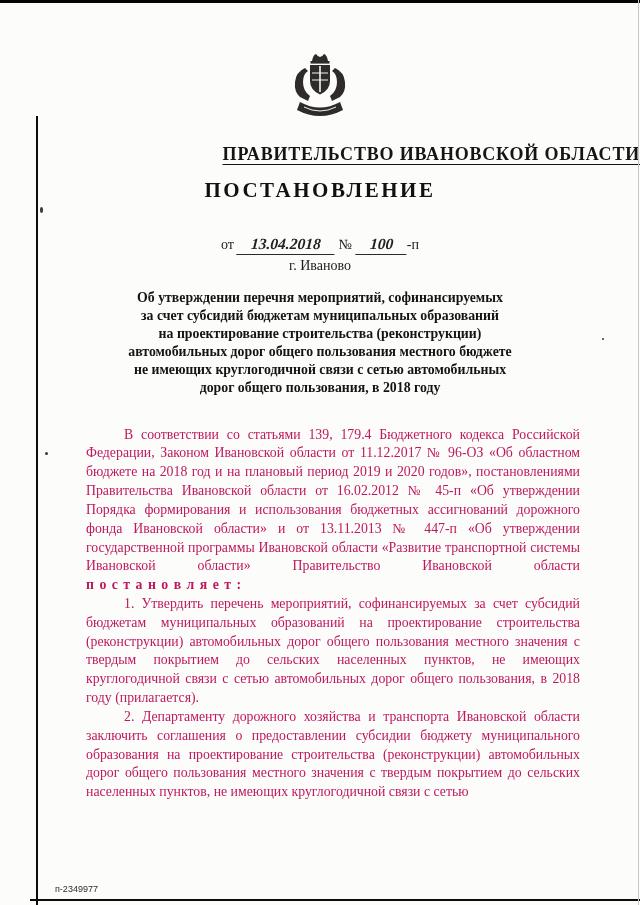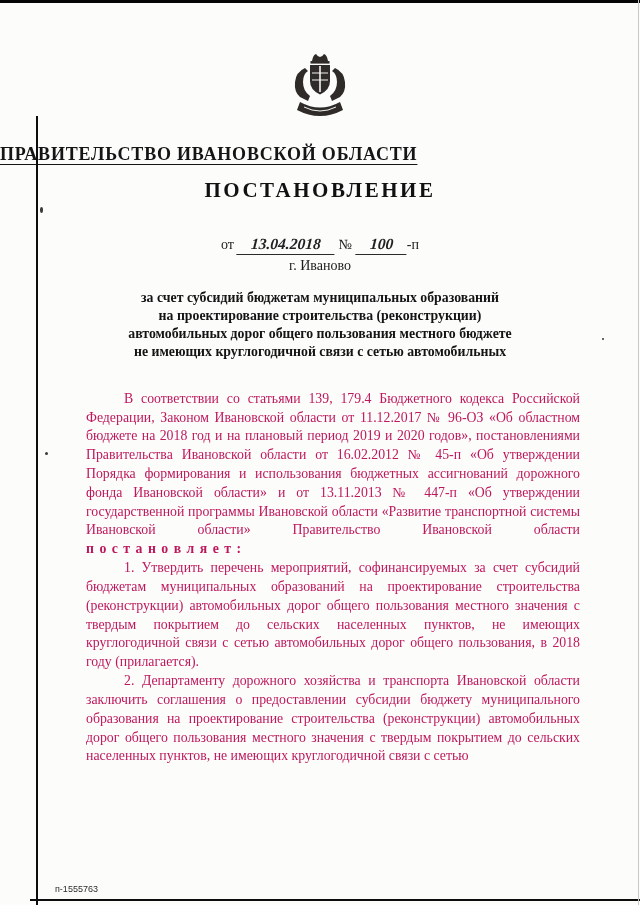--- a/index.html
+++ b/index.html
@@ -22,21 +22,21 @@
   .edge-right  { position: absolute; top: 0; bottom: 0; right: 1px; width: 1px; background: #c9c9c6; }
   .speck { position: absolute; background: #3a3a38; border-radius: 50%; }
   .speck.s1 { left: 40px; top: 207px; width: 3px; height: 6px; }
   .speck.s2 { left: 45px; top: 452px; width: 3px; height: 3px; }
   .speck.s3 { left: 602px; top: 338px; width: 2px; height: 2px; }
 
   .emblem { width: 58px; margin: 52px auto 0; text-align: center; }
 
   .org {
     margin-top: 20px;
-    text-align: left;
+    text-align: right;
     font-size: 18px;
     font-weight: bold;
     letter-spacing: 0.8px;
     text-decoration: underline;
     text-underline-offset: 4px;
     color: #151515;
   }
   .doctype {
     margin-top: 13px;
     text-align: center;
@@ -128,27 +128,29 @@
   <div class="dateline">
     <span>от</span>
     <span class="blank">13.04.2018</span>
     <span>№</span>
     <span class="blank">100</span><span>-п</span>
   </div>
 
   <div class="city">г. Иваново</div>
 
   <div class="title">
+    <div>Об утверждении перечня мероприятий, софинансируемых</div>
     <div>за счет субсидий бюджетам муниципальных образований</div>
     <div>на проектирование строительства (реконструкции)</div>
     <div>автомобильных дорог общего пользования местного бюджете</div>
     <div>не имеющих круглогодичной связи с сетью автомобильных</div>
+    <div>дорог общего пользования, в 2018 году</div>
   </div>
 
   <div class="body-text">
     <p><span>В соответствии со статьями 139, 179.4 Бюджетного кодекса Российской Федерации, Законом Ивановской области от 11.12.2017 № 96-ОЗ «Об областном бюджете на 2018 год и на плановый период 2019 и 2020 годов», постановлениями Правительства Ивановской области от 16.02.2012 № 45-п «Об утверждении Порядка формирования и использования бюджетных ассигнований дорожного фонда Ивановской области» и от 13.11.2013 № 447-п «Об утверждении государственной программы Ивановской области «Развитие транспортной системы Ивановской области» Правительство Ивановской области</span> <span class="resolve">п о с т а н о в л я е т :</span></p>
     <p>1. Утвердить перечень мероприятий, софинансируемых за счет субсидий бюджетам муниципальных образований на проектирование строительства (реконструкции) автомобильных дорог общего пользования местного значения с твердым покрытием до сельских населенных пунктов, не имеющих круглогодичной связи с сетью автомобильных дорог общего пользования, в 2018 году (прилагается).</p>
     <p>2. Департаменту дорожного хозяйства и транспорта Ивановской области заключить соглашения о предоставлении субсидии бюджету муниципального образования на проектирование строительства (реконструкции) автомобильных дорог общего пользования местного значения с твердым покрытием до сельских населенных пунктов, не имеющих круглогодичной связи с сетью</p>
   </div>
 
-  <div class="footer-code">п-1555763</div>
+  <div class="footer-code">п-2349977</div>
 
 </div>
 
 </body></html>

